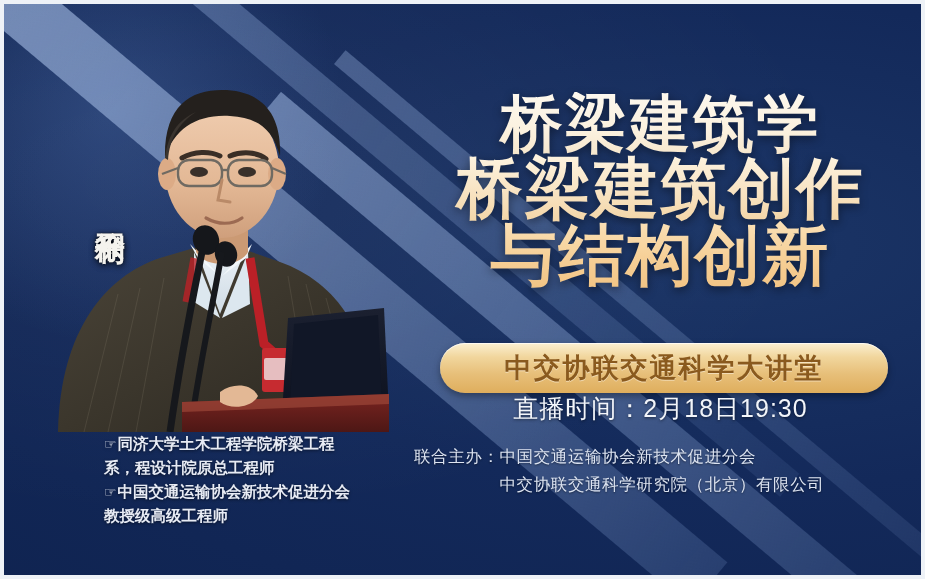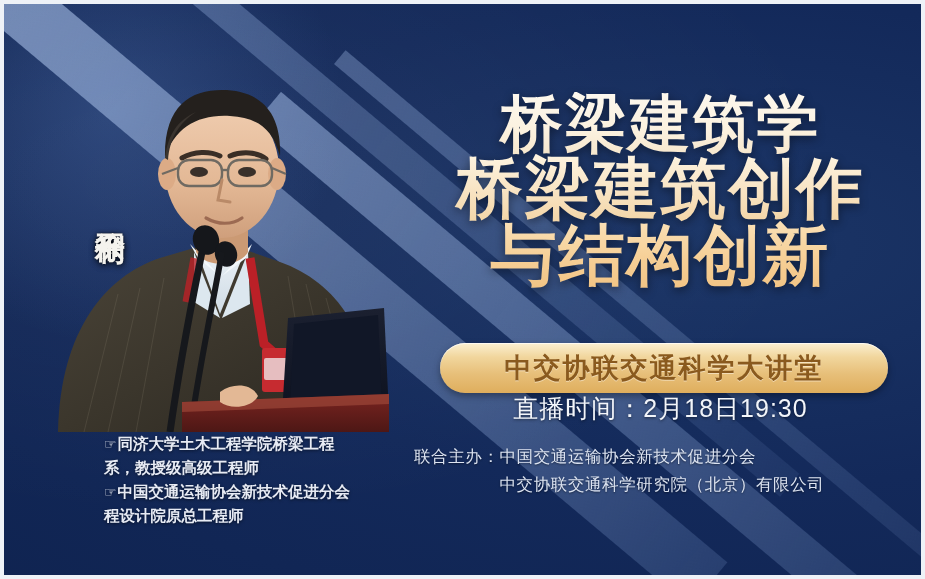--- a/index.html
+++ b/index.html
@@ -269,27 +269,27 @@
     </svg>
   </div>
 
   <div class="speaker-name">徐利平</div>
 
   <div class="credentials">
     <p class="cred-line">
       <span class="cred-mark">☞</span><span>同济大学土木工程学院桥梁工程</span>
     </p>
     <p class="cred-line">
-      <span>系，教授级高级工程师</span>
+      <span>系，程设计院原总工程师</span>
     </p>
     <p class="cred-line">
       <span class="cred-mark">☞</span><span>中国交通运输协会新技术促进分会</span>
     </p>
     <p class="cred-line">
-      <span>程设计院原总工程师</span>
+      <span>教授级高级工程师</span>
     </p>
   </div>
 
   <div class="right">
 
     <div class="title-block">
       <p class="tline t1">桥梁建筑学</p>
       <p class="tline t2">桥梁建筑创作</p>
       <p class="tline t3">与结构创新</p>
     </div>

